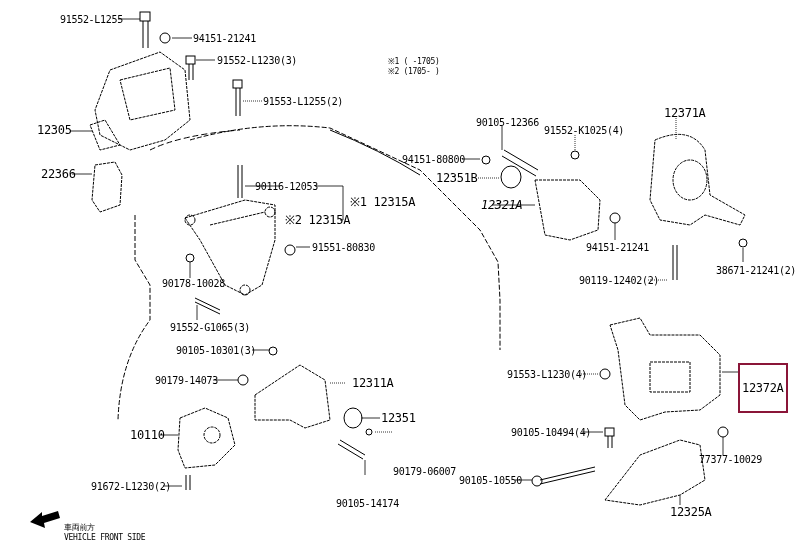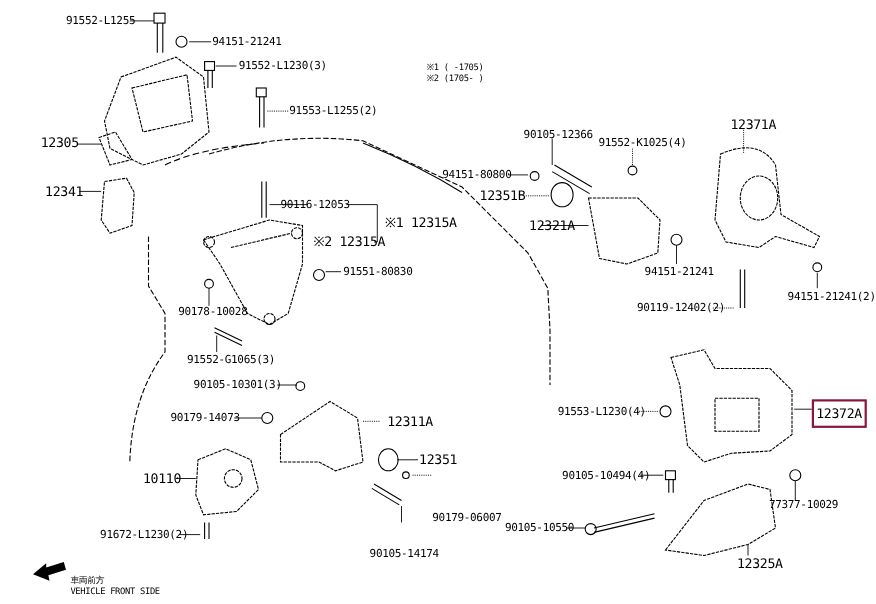--- a/index.html
+++ b/index.html
@@ -1,21 +1,21 @@
 <!DOCTYPE html>
 <html><head>
 <meta charset="utf-8">
 <style>
   html, body { margin: 0; padding: 0; background: #ffffff; }
   #canvas { position: relative; width: 796px; height: 549px; overflow: hidden; background: #fff; font-family: "DejaVu Sans Mono", monospace; color: #000; }
   svg.art { position: absolute; left: 0; top: 0; }
   .lbl { position: absolute; font-size: 10px; line-height: 11px; white-space: nowrap; letter-spacing: -0.3px; color: #000; }
   .lbl.big { font-size: 12px; line-height: 13px; }
   .lbl.note { font-size: 8px; line-height: 9px; margin-top: 25px; }
-  .hl { border: 2px solid #8a1538; padding: 4px 2px; font-size: 12px; line-height: 14px; }
+  .hl { border: 2px solid #8a1538; padding: 16px 2px; font-size: 12px; line-height: 14px; }
 </style>
 </head>
 <body>
 
 <div id="canvas">
   <svg class="art" width="796" height="549" viewBox="0 0 796 549">
     <g fill="none" stroke="#000" stroke-width="1">
 
       <path d="M190 140 Q260 120 330 128 L420 170 L480 230 L498 262 L500 300 L500 350" stroke-dasharray="5,2"></path>
       <path d="M135 215 L135 260 L150 285 L150 320 Q120 360 118 420" stroke-dasharray="5,2"></path>
@@ -144,36 +144,36 @@
   </svg>
 
   <div class="lbl note" style="left:388px;top:32px;">※1 (      -1705)</div>
   <div class="lbl note" style="left:388px;top:42px;">※2 (1705-      )</div>
 
   <div class="lbl" style="left:60px;top:14px;">91552-L1255</div>
   <div class="lbl" style="left:193px;top:33px;">94151-21241</div>
   <div class="lbl" style="left:217px;top:55px;">91552-L1230(3)</div>
   <div class="lbl" style="left:263px;top:96px;">91553-L1255(2)</div>
   <div class="lbl big" style="left:37px;top:124px;">12305</div>
-  <div class="lbl big" style="left:41px;top:168px;">12341</div>
+  <div class="lbl big" style="left:41px;top:168px;">22366</div>
   <div class="lbl" style="left:255px;top:181px;">90116-12053</div>
   <div class="lbl big" style="left:350px;top:196px;">※1 12315A</div>
   <div class="lbl big" style="left:285px;top:214px;">※2 12315A</div>
   <div class="lbl" style="left:312px;top:242px;">91551-80830</div>
   <div class="lbl" style="left:162px;top:278px;">90178-10028</div>
   <div class="lbl" style="left:170px;top:322px;">91552-G1065(3)</div>
   <div class="lbl" style="left:476px;top:117px;">90105-12366</div>
   <div class="lbl" style="left:544px;top:125px;">91552-K1025(4)</div>
   <div class="lbl" style="left:402px;top:154px;">94151-80800</div>
   <div class="lbl big" style="left:436px;top:172px;">12351B</div>
-  <div class="lbl big" style="left:481px;top:199px;">12321A</div>
+  <div class="lbl big" style="left:481px;top:199px;font-style:italic;">12321A</div>
   <div class="lbl" style="left:586px;top:242px;">94151-21241</div>
   <div class="lbl big" style="left:664px;top:107px;">12371A</div>
   <div class="lbl" style="left:579px;top:275px;">90119-12402(2)</div>
-  <div class="lbl" style="left:716px;top:265px;">94151-21241(2)</div>
+  <div class="lbl" style="left:716px;top:265px;">38671-21241(2)</div>
   <div class="lbl" style="left:176px;top:345px;">90105-10301(3)</div>
   <div class="lbl" style="left:155px;top:375px;">90179-14073</div>
   <div class="lbl big" style="left:352px;top:377px;">12311A</div>
   <div class="lbl big" style="left:381px;top:412px;">12351</div>
   <div class="lbl" style="left:393px;top:427px;margin-top:39px;">90179-06007</div>
   <div class="lbl big" style="left:130px;top:429px;">10110</div>
   <div class="lbl" style="left:91px;top:481px;">91672-L1230(2)</div>
   <div class="lbl" style="left:336px;top:498px;">90105-14174</div>
   <div class="lbl" style="left:507px;top:369px;">91553-L1230(4)</div>
   <div class="lbl hl" style="left:738px;top:363px;">12372A</div>

